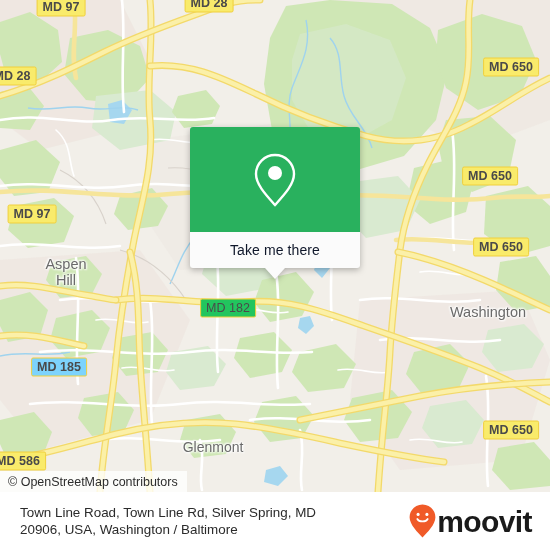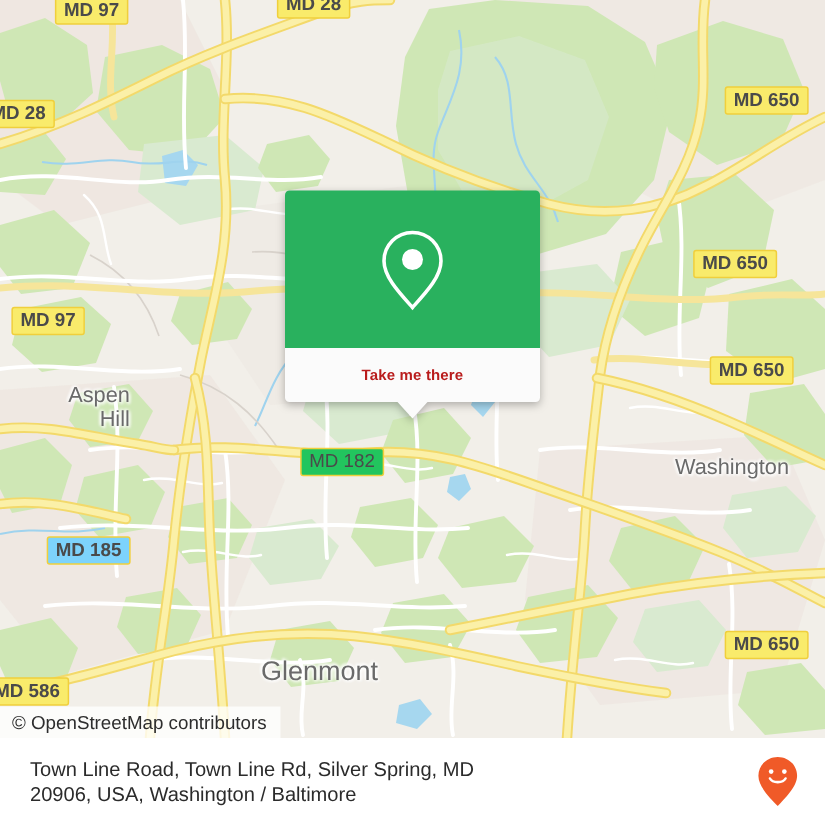--- a/index.html
+++ b/index.html
@@ -56,25 +56,24 @@
   #callout-footer {
     width: 170px;
     height: 36px;
     background: #fbfbfb;
     border-radius: 0 0 3px 3px;
     display: flex;
     align-items: center;
     justify-content: center;
   }
   #callout-label {
-    font-size: 10px;
-    color: #b91c1c;
+    font-size: 14px;
+    color: #0f172a;
     letter-spacing: 0.1px;
     white-space: nowrap;
-    font-weight: bold;
   }
   #callout-tail {
     position: absolute;
     left: 50%;
     top: 141px;
     margin-left: -10px;
     width: 0; height: 0;
     border-left: 10px solid transparent;
     border-right: 10px solid transparent;
     border-top: 11px solid #fbfbfb;
@@ -316,34 +315,34 @@
         <path class="primc" d="M0,336 C30,332 56,340 84,346"></path>
 
         <path class="prim" d="M0,286 C34,282 62,292 92,296 C104,298 110,300 116,300"></path>
         <path class="primc" d="M0,286 C34,282 62,292 92,296 C104,298 110,300 116,300"></path>
       </g>
     </svg>
 
     <div style="position:absolute;left:0;top:0;width:550px;height:492px;pointer-events:none;">
 
       <div style="position:absolute;left:66px;top:272px;transform:translate(-50%,-50%);
-                  text-align:right;font-size:14.5px;line-height:16px;color:#6a6a6a;
+                  text-align:center;font-size:14.5px;line-height:16px;color:#6a6a6a;
                   text-shadow:0 0 3px #fff,0 0 3px #fff,1px 1px 2px #fff,-1px -1px 2px #fff;">
         <div>Aspen</div>
         <div>Hill</div>
       </div>
 
       <div style="position:absolute;left:488px;top:312px;transform:translate(-50%,-50%);
                   text-align:center;font-size:14.5px;line-height:16px;color:#6a6a6a;
                   text-shadow:0 0 3px #fff,0 0 3px #fff,1px 1px 2px #fff,-1px -1px 2px #fff;">
         <div>Washington</div>
       </div>
 
       <div style="position:absolute;left:213px;top:447px;transform:translate(-50%,-50%);
-                  text-align:center;font-size:18px;line-height:16px;color:#6a6a6a;
+                  text-align:center;font-size:14px;line-height:16px;color:#6a6a6a;
                   text-shadow:0 0 3px #fff,0 0 3px #fff,1px 1px 2px #fff,-1px -1px 2px #fff;">
         <div>Glenmont</div>
       </div>
     </div>
 
     <div style="position:absolute;left:0;top:0;width:502px;height:492px;">
 
       <div style="position:absolute;left:61px;top:7px;transform:translate(-50%,-50%);
                   background:#f9eb6b;border:1.6px solid #f0cf3c;border-radius:2px;
                   padding:1px 5px 2px 5px;font-size:12.5px;font-weight:bold;color:#4a4a4a;
@@ -449,16 +448,17 @@
     </div>
     <div id="brand">
       <span id="brand-mark">
         <svg width="27" height="34" viewBox="0 0 27 34">
           <path d="M13.5 0.6 C6.3 0.6 0.6 6.2 0.6 13.2 C0.6 20.6 9.0 28.6 13.5 33.4 C18.0 28.6 26.4 20.6 26.4 13.2 C26.4 6.2 20.7 0.6 13.5 0.6 Z" fill="#f05a28"></path>
           <circle cx="9.1" cy="10.4" r="1.55" fill="#ffffff"></circle>
           <circle cx="17.9" cy="10.4" r="1.55" fill="#ffffff"></circle>
           <path d="M8.3 15.0 C10.0 18.2 17.0 18.2 18.7 15.0" fill="none" stroke="#ffffff" stroke-width="1.7" stroke-linecap="round"></path>
         </svg>
       </span>
+      <span id="brand-name">moovit</span>
     </div>
   </div>
 
 </div>
 
 </body></html>

